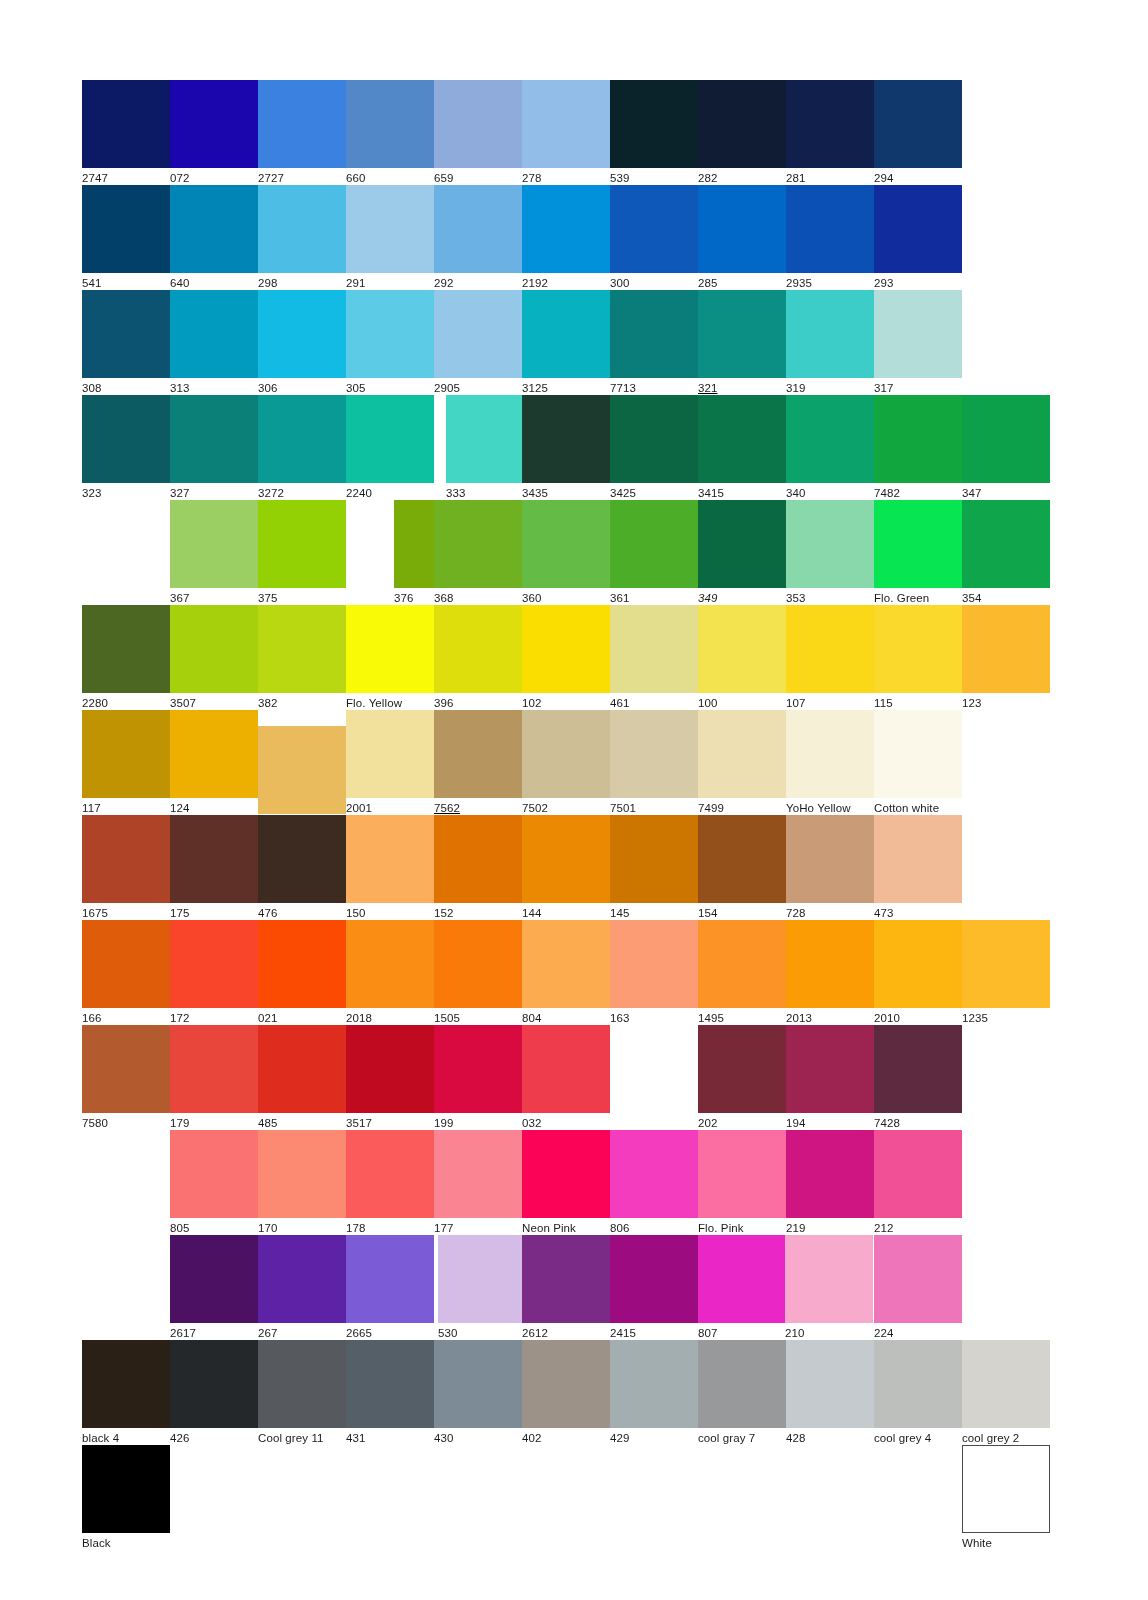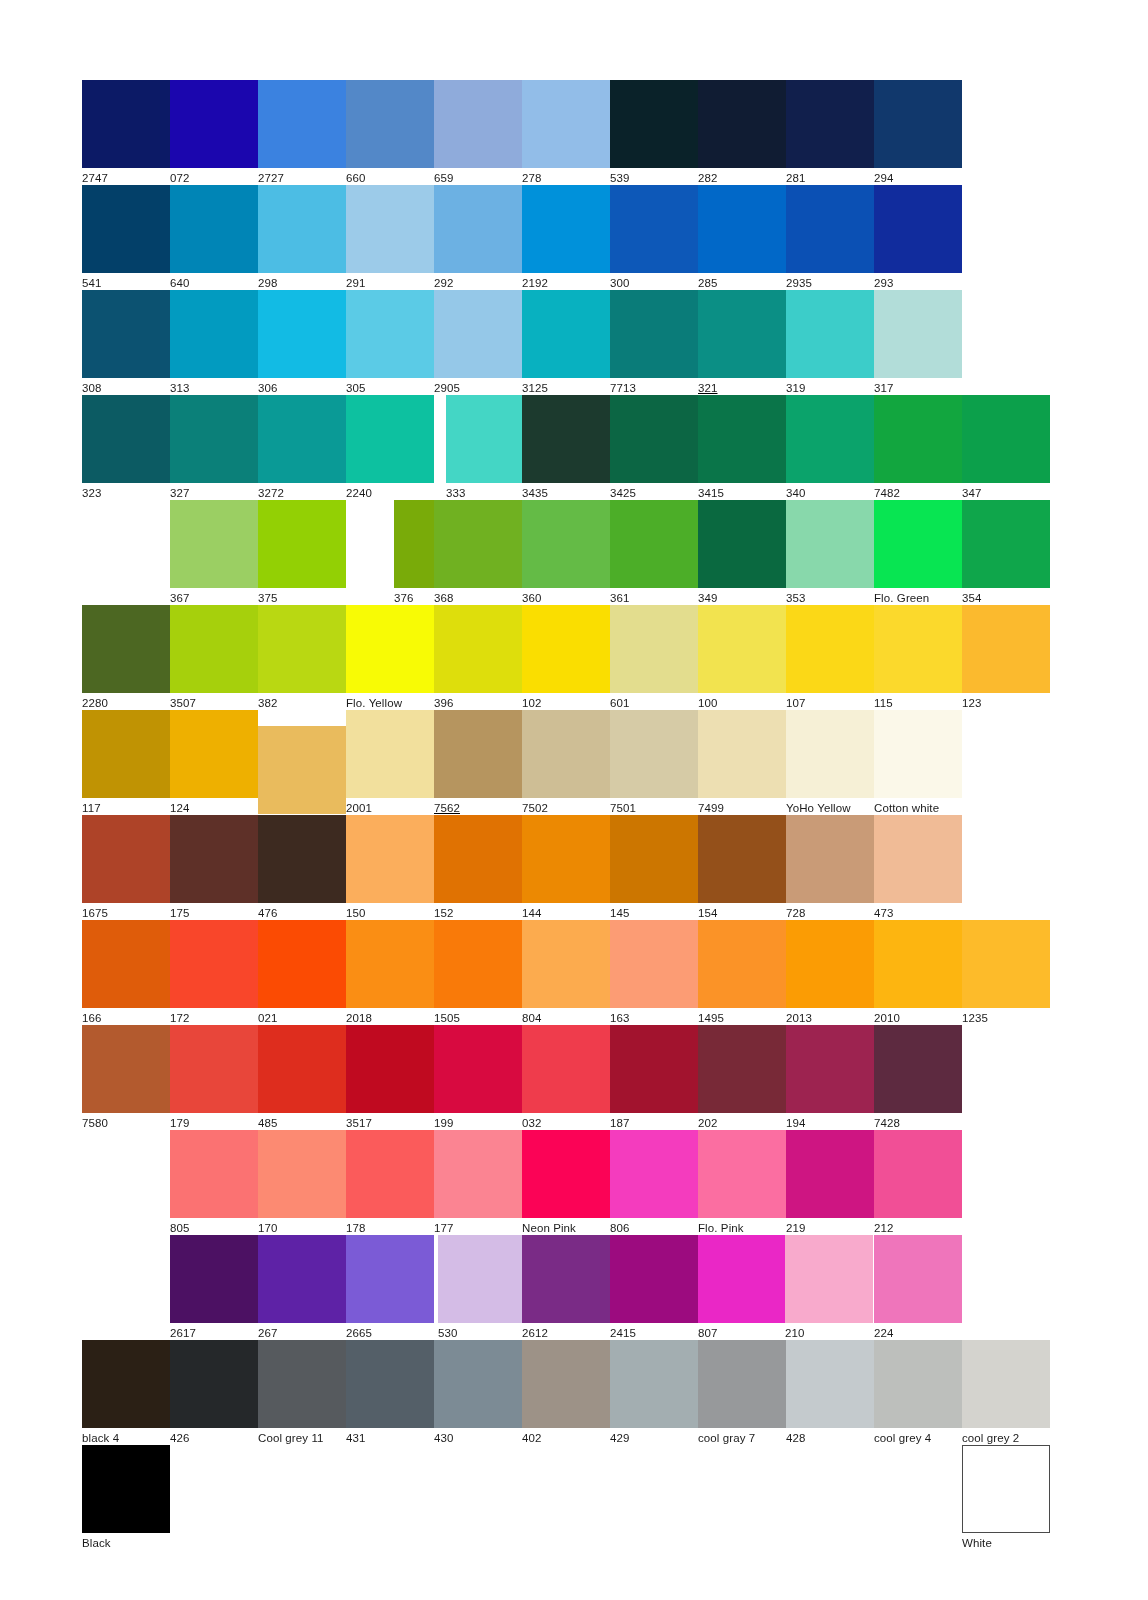--- a/index.html
+++ b/index.html
@@ -228,21 +228,21 @@
       <span class="swatch-label">368</span>
     </div>
     <div class="swatch-cell" style="left: 522px; top: 500px;">
       <div class="swatch-chip" style="background: rgb(100, 187, 70);"></div>
       <span class="swatch-label">360</span>
     </div>
     <div class="swatch-cell" style="left: 610px; top: 500px;">
       <div class="swatch-chip" style="background: rgb(76, 174, 40);"></div>
       <span class="swatch-label">361</span>
     </div>
-    <div class="swatch-cell" style="left: 698px; top: 500px;">
+    <div class="swatch-cell" style="left: 698px; top: 500px; font-style: italic;">
       <div class="swatch-chip" style="background: rgb(10, 105, 64);"></div>
       <span class="swatch-label">349</span>
     </div>
     <div class="swatch-cell" style="left: 786px; top: 500px;">
       <div class="swatch-chip" style="background: rgb(136, 216, 171);"></div>
       <span class="swatch-label">353</span>
     </div>
     <div class="swatch-cell" style="left: 874px; top: 500px;">
       <div class="swatch-chip" style="background: rgb(8, 229, 82);"></div>
       <span class="swatch-label">Flo. Green</span>
@@ -270,21 +270,21 @@
     <div class="swatch-cell" style="left: 434px; top: 605px;">
       <div class="swatch-chip" style="background: rgb(222, 222, 12);"></div>
       <span class="swatch-label">396</span>
     </div>
     <div class="swatch-cell" style="left: 522px; top: 605px;">
       <div class="swatch-chip" style="background: rgb(250, 222, 0);"></div>
       <span class="swatch-label">102</span>
     </div>
     <div class="swatch-cell" style="left: 610px; top: 605px;">
       <div class="swatch-chip" style="background: rgb(227, 221, 142);"></div>
-      <span class="swatch-label">601</span>
+      <span class="swatch-label">461</span>
     </div>
     <div class="swatch-cell" style="left: 698px; top: 605px;">
       <div class="swatch-chip" style="background: rgb(242, 227, 79);"></div>
       <span class="swatch-label">100</span>
     </div>
     <div class="swatch-cell" style="left: 786px; top: 605px;">
       <div class="swatch-chip" style="background: rgb(251, 216, 23);"></div>
       <span class="swatch-label">107</span>
     </div>
     <div class="swatch-cell" style="left: 874px; top: 605px;">
@@ -436,24 +436,20 @@
       <span class="swatch-label">3517</span>
     </div>
     <div class="swatch-cell" style="left: 434px; top: 1025px;">
       <div class="swatch-chip" style="background: rgb(216, 10, 64);"></div>
       <span class="swatch-label">199</span>
     </div>
     <div class="swatch-cell" style="left: 522px; top: 1025px;">
       <div class="swatch-chip" style="background: rgb(239, 60, 76);"></div>
       <span class="swatch-label">032</span>
     </div>
-    <div class="swatch-cell" style="left: 610px; top: 1025px;">
-      <div class="swatch-chip" style="background: rgb(162, 19, 46);"></div>
-      <span class="swatch-label">187</span>
-    </div>
     <div class="swatch-cell" style="left: 698px; top: 1025px;">
       <div class="swatch-chip" style="background: rgb(120, 41, 55);"></div>
       <span class="swatch-label">202</span>
     </div>
     <div class="swatch-cell" style="left: 786px; top: 1025px;">
       <div class="swatch-chip" style="background: rgb(157, 35, 80);"></div>
       <span class="swatch-label">194</span>
     </div>
     <div class="swatch-cell" style="left: 874px; top: 1025px;">
       <div class="swatch-chip" style="background: rgb(93, 42, 64);"></div>

